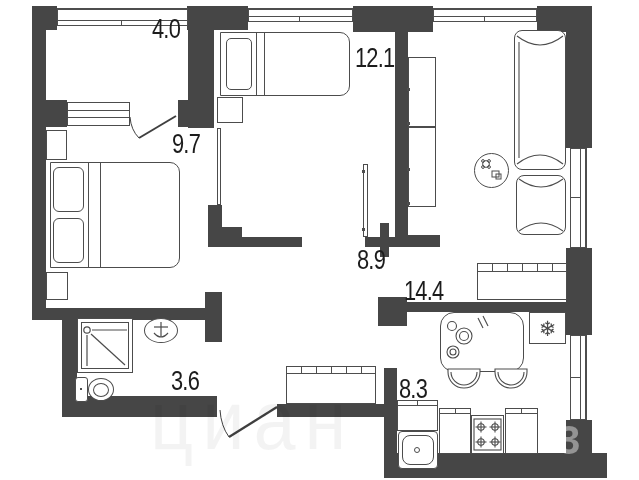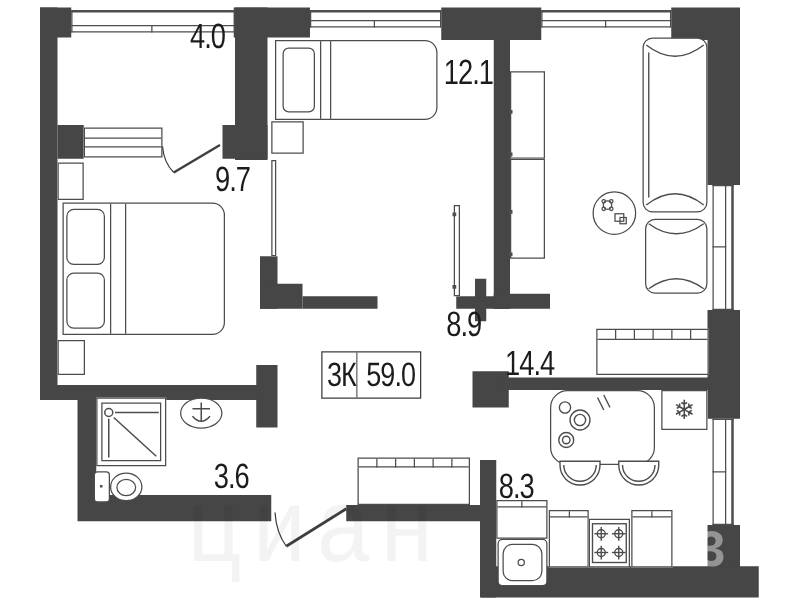--- a/index.html
+++ b/index.html
@@ -255,21 +255,17 @@
   </svg>
 
   <div class="lbl" style="left:152px;top:15px">4.0</div>
   <div class="lbl" style="left:172px;top:130px">9.7</div>
   <div class="lbl" style="left:355px;top:44px">12.1</div>
   <div class="lbl" style="left:357px;top:246px">8.9</div>
   <div class="lbl" style="left:404px;top:277px">14.4</div>
   <div class="lbl" style="left:399px;top:375px">8.3</div>
   <div class="lbl" style="left:171px;top:367px">3.6</div>
 
-  <div id="typebox">
-    <div class="cell c1">3К</div>
-    <div class="cell c2">59.0</div>
-  </div>
 
   <div class="wm" style="left:150px;top:372px">циан</div>
   <div class="wmd" style="left:558px;top:418px">3</div>
 
 </div>
 
 </body></html>

